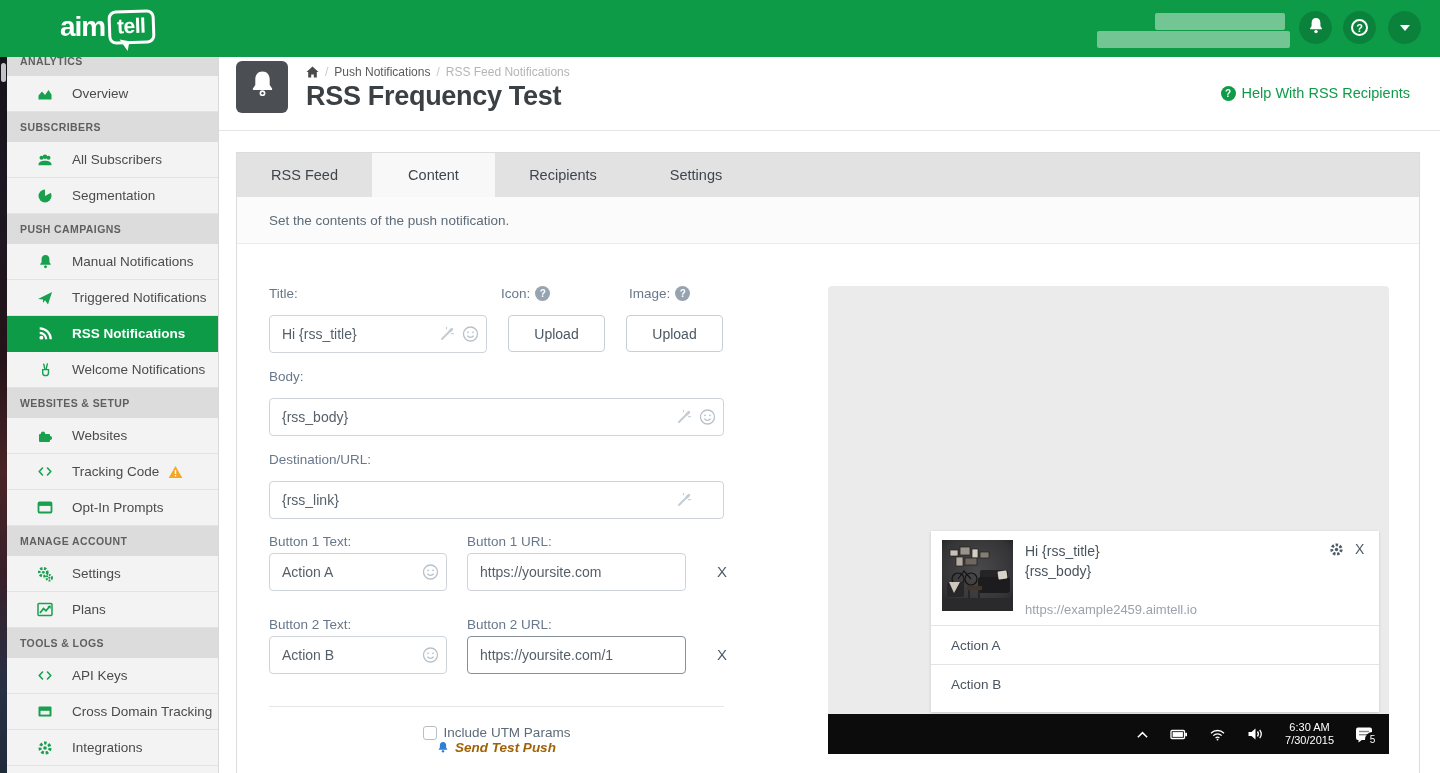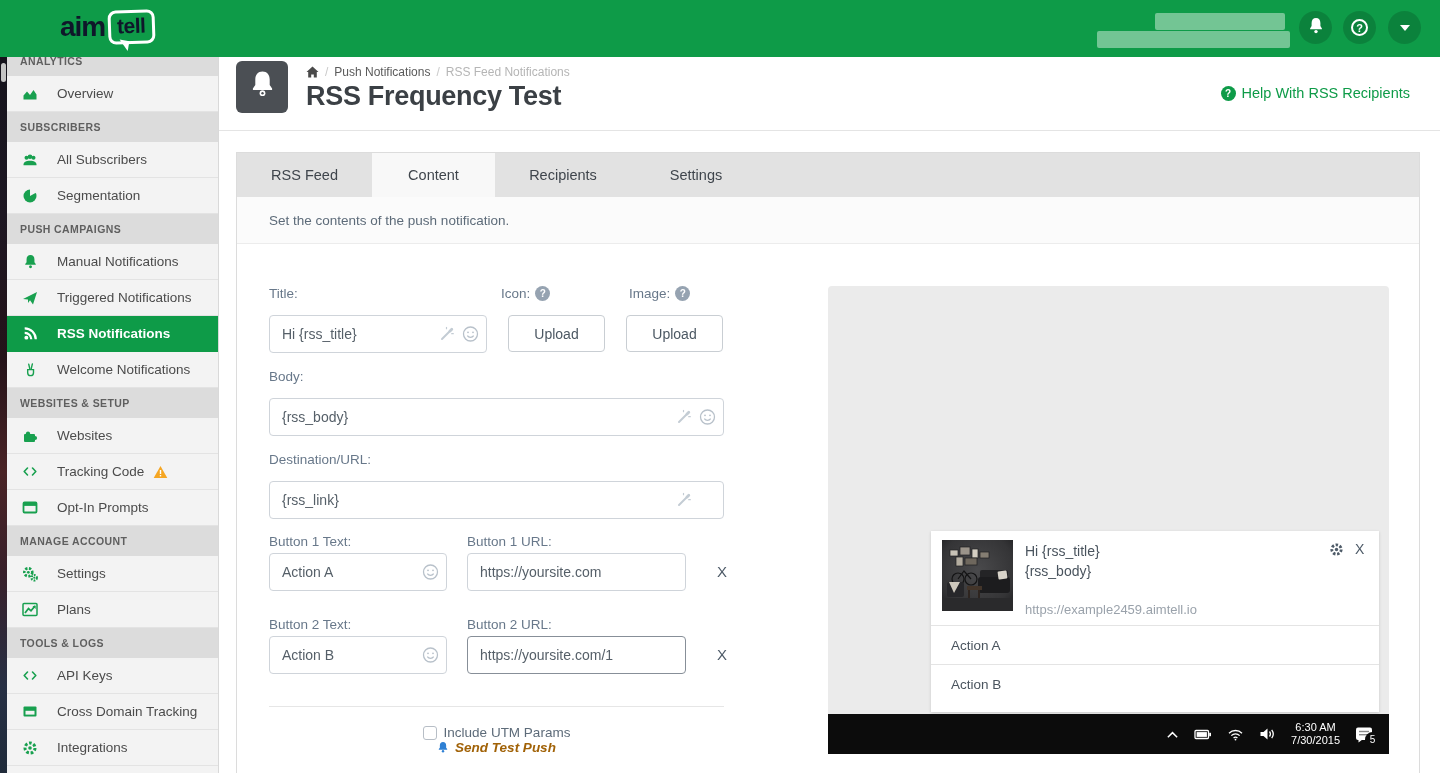--- a/index.html
+++ b/index.html
@@ -1,21 +1,21 @@
 <!DOCTYPE html>
 <html><head>
 <meta charset="utf-8">
 <style>
   * { margin:0; padding:0; box-sizing:border-box; }
   html,body { width:1440px; height:773px; overflow:hidden; background:#fff;
               font-family:"Liberation Sans", sans-serif; }
 
   
   .topbar { position:absolute; left:0; top:0; width:1440px; height:57px; background:#0e9b48; z-index:9; }
-  .logo { position:absolute; left:60px; top:10px; display:flex; align-items:center; color:#0f172a; }
+  .logo { position:absolute; left:60px; top:10px; display:flex; align-items:center; color:#ffffff; }
   .logo-aim { font-size:28px; font-weight:700; letter-spacing:-1px; }
   .logo-bubble { margin-left:3px; border:3px solid #fff; border-radius:8px; padding:1px 7px 3px 6px; position:relative; transform:rotate(-2deg); }
   .logo-bubble:after { content:""; position:absolute; left:7px; bottom:-9px; width:0; height:0;
       border-left:10px solid transparent; border-top:10px solid #fff; transform:rotate(12deg); }
   .logo-tell { font-size:21px; font-weight:700; letter-spacing:-0.5px; }
   .redact { position:absolute; background:rgba(255,255,255,0.42); border-radius:2px; }
   .tb-circle { position:absolute; top:11px; width:33px; height:33px; border-radius:50%;
       background:rgba(0,0,0,0.16); display:flex; align-items:center; justify-content:center; cursor:pointer; }
   .q-ring { width:17px; height:17px; border:2px solid #fff; border-radius:50%; color:#fff;
       font-size:11px; font-weight:700; display:flex; align-items:center; justify-content:center; }
@@ -23,21 +23,21 @@
 
   
   .sidebar { position:absolute; left:0; top:57px; width:219px; height:716px; background:#f3f3f3;
       border-right:1px solid #d9d9d9; overflow:hidden; }
   .bg-strip { position:absolute; left:0; top:0; width:7px; height:716px;
       background:linear-gradient(180deg,#15131c 0%,#1d1722 22%,#241319 42%,#4a2426 58%,#38202a 72%,#273044 88%,#202b3a 100%); z-index:3; }
   .scroll-blob { position:absolute; left:1px; top:6px; width:5px; height:19px; background:#c4c4c4; border-radius:3px; z-index:4; }
   .nav { position:absolute; left:7px; top:-11px; width:212px; }
   .s-header { height:30px; background:#dcdcdc; color:#5f5f5f; font-size:10.5px; font-weight:700;
       letter-spacing:.4px; display:flex; align-items:center; padding-left:13px; }
-  .s-item { height:36px; display:flex; align-items:center; padding-left:13px;
+  .s-item { height:36px; display:flex; align-items:center; padding-left:28px;
       border-bottom:1px solid #e3e3e3; background:#f3f3f3; color:#18a04f; cursor:pointer; }
   .s-icon { width:20px; display:flex; justify-content:center; align-items:center; }
   .s-icon svg { display:block; }
   .s-label { margin-left:17px; font-size:13.5px; color:#4b4b4b; }
   .s-item.active { background:#0e9b48; border-bottom-color:#0e9b48; color:#fff; }
   .s-item.active .s-label { color:#fff; font-weight:700; }
   .warn { margin-left:9px; display:flex; }
 
   
   .page-header { position:absolute; left:219px; top:57px; width:1221px; height:74px; background:#fff; border-bottom:1px solid #e4e4e4; }
@@ -78,21 +78,21 @@
   .utm-row { position:absolute; left:32px; top:572px; width:455px; display:flex; align-items:center; justify-content:space-between;flex-direction:column; }
   .utm-left { display:flex; align-items:center; gap:7px; }
   .cb { width:14px; height:14px; border:1px solid #b7bec6; border-radius:3px; background:#fff; cursor:pointer; }
   .utm-label { font-size:13.5px; color:#5d6b79; }
   .send-test { display:flex; align-items:center; gap:6px; color:#a16207; font-weight:700;
       font-style:italic; font-size:13.5px; cursor:pointer; }
 
   
   .preview-panel { position:absolute; left:591px; top:133px; width:561px; height:428px; background:#ebebeb; border-radius:4px 4px 0 0; }
   .taskbar { position:absolute; left:591px; top:561px; width:561px; height:40px; background:#0c0c0c;
-      display:flex; align-items:center; justify-content:flex-end; gap:15px; padding-right:16px; }
+      display:flex; align-items:center; justify-content:flex-end; gap:21px; padding-right:16px; }
   .clock { color:#fff; font-size:11px; line-height:13px; text-align:center; }
   .tb-msg { position:relative; display:flex; }
   .msg-badge { position:absolute; right:-7px; bottom:-4px; width:15px; height:15px; background:#0c0c0c;
       border-radius:50%; color:#fff; font-size:10px; display:flex; align-items:center; justify-content:center; }
   .notif { position:absolute; left:694px; top:378px; width:448px; height:181px; background:#fff;
       box-shadow:0 1px 3px rgba(0,0,0,0.15); }
   .notif-thumb { position:absolute; left:11px; top:9px; width:71px; height:71px; }
   .notif-title { position:absolute; left:94px; top:12px; font-size:14px; font-weight:500; color:#4a545e; }
   .notif-body { position:absolute; left:94px; top:32px; font-size:14px; color:#4a545e; }
   .notif-url { position:absolute; left:94px; top:71px; font-size:13px; color:#9aa2ab; }

